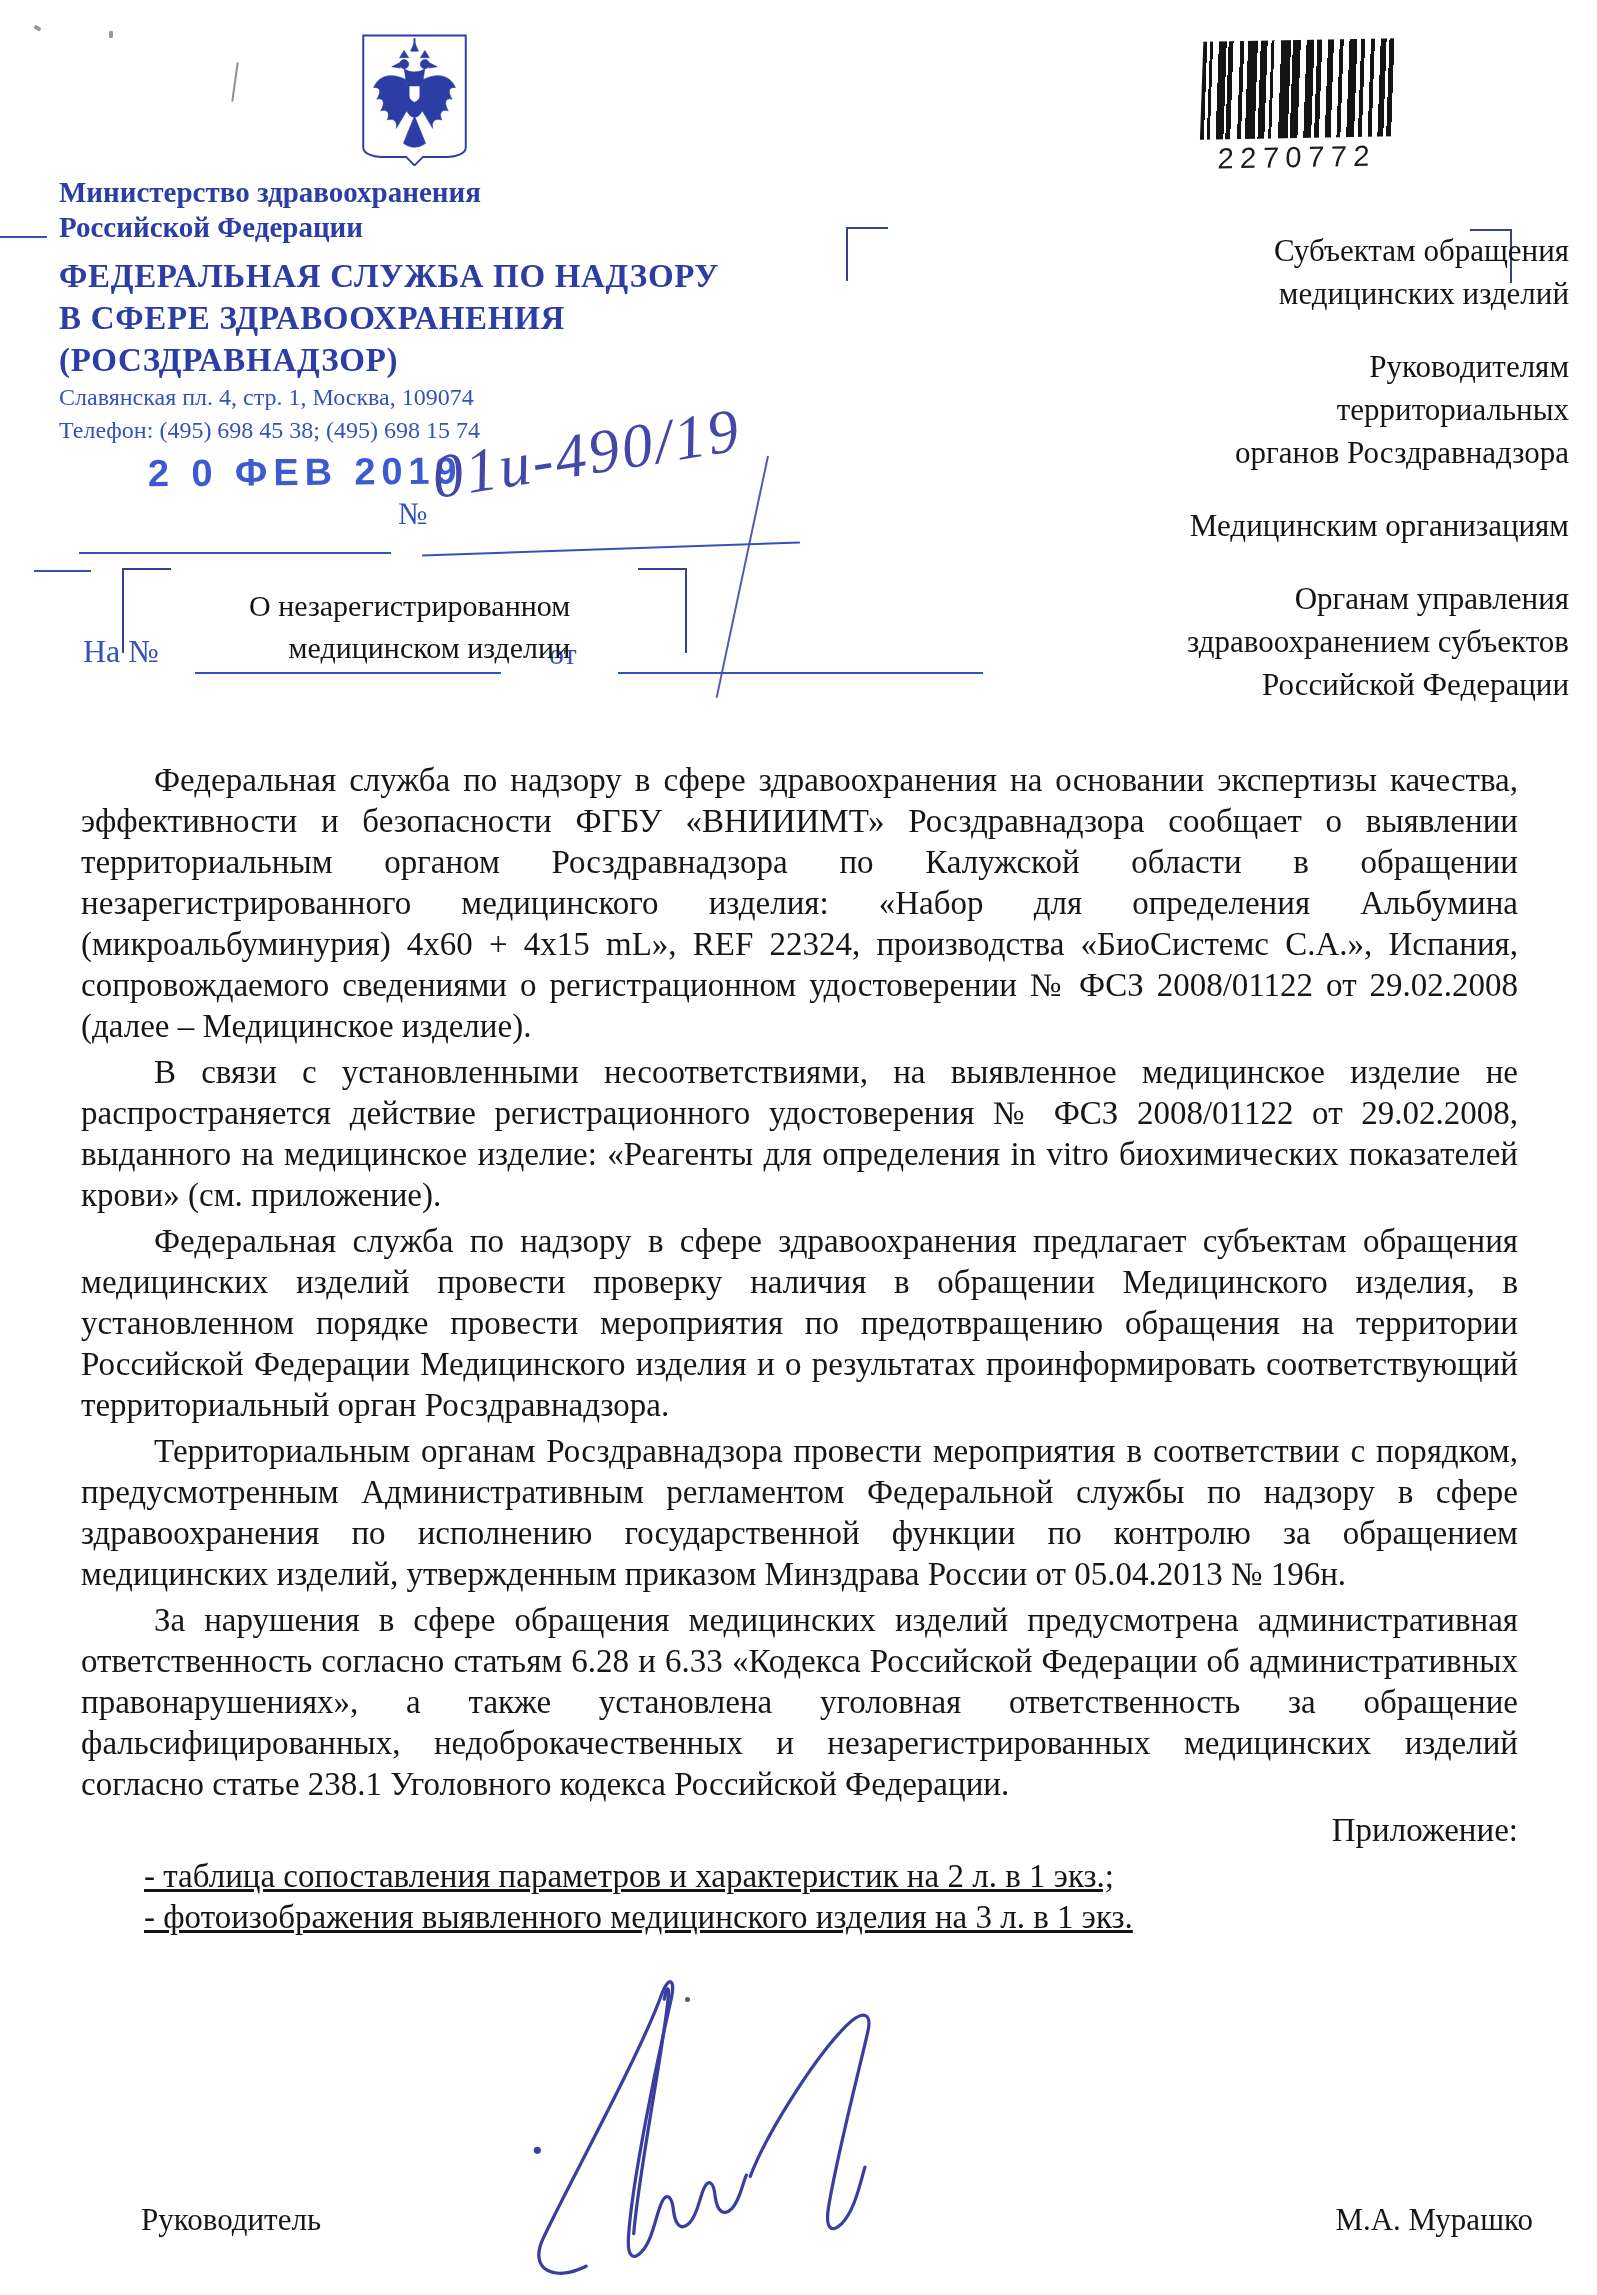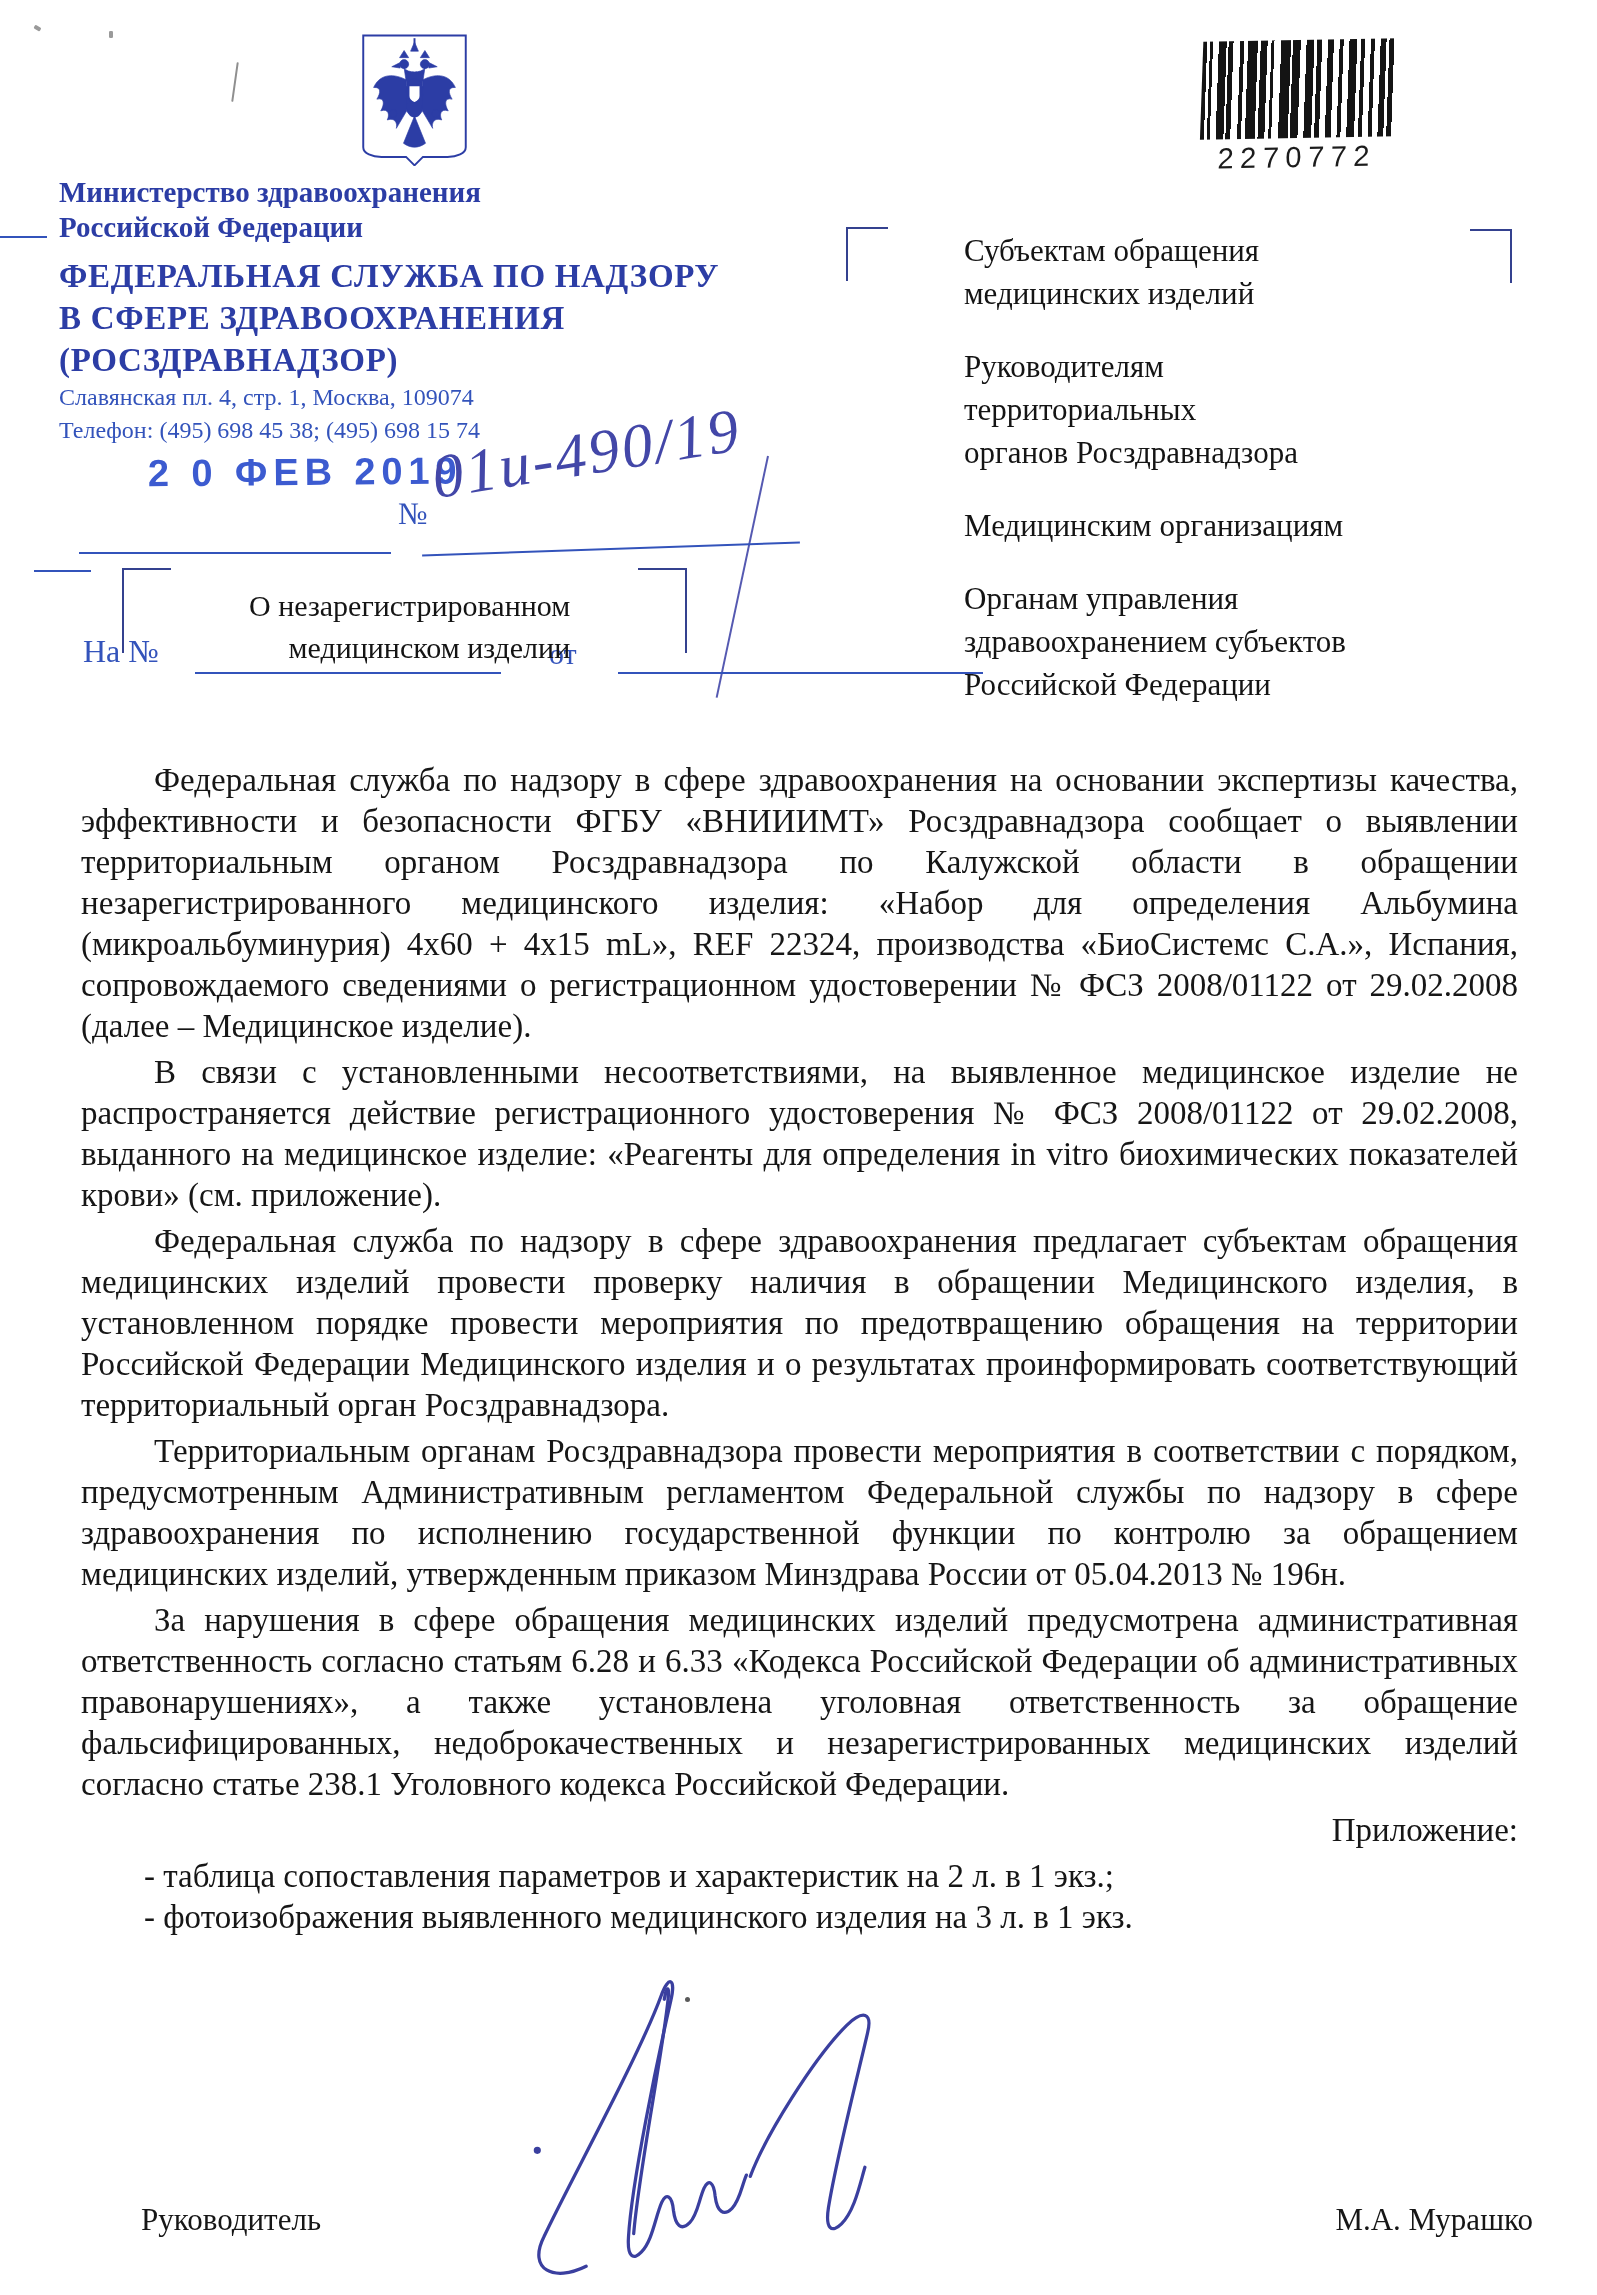--- a/index.html
+++ b/index.html
@@ -105,31 +105,31 @@
       #141414 86% 88%,#fff 88% 91%,#141414 91% 94%,#fff 94% 95.5%,
       #141414 95.5% 98%,#fff 98% 100%);
   }
   .barcode-num{
     font-family:"Liberation Sans",sans-serif;
     font-size:29px;letter-spacing:6.5px;color:#1c1c1c;margin-top:2.6px;
   }
   
   .recipients{
     position:absolute;left:964px;top:229px;width:605px;
-    text-align:left;font-size:31px;line-height:43px;color:#141414;
+    text-align:right;font-size:31px;line-height:43px;color:#141414;
   }
   .recipient{margin-bottom:30px;}
   
   .body-text{
     position:absolute;left:76px;top:755px;width:1447px;
     font-size:33px;line-height:41px;color:#161616;
   }
   .body-text p{margin:5px;text-indent:73px;text-align:justify;}
   .body-text p.no-just{text-align:right;}
-  .attachment{padding-left:68px;text-align:left;}
+  .attachment{padding-left:68px;text-align:left;text-decoration:underline;}
   
   .sig-row{
     position:absolute;left:141px;right:65px;top:2202px;
     display:flex;justify-content:space-between;
     font-size:31px;color:#161616;
   }
   .sig-svg{position:absolute;left:508px;top:1960px;}
   
   .artifact{position:absolute;background:#9a9a9a;border-radius:1.3px;}
   .a1{left:34px;top:26px;width:6.5px;height:3.9px;transform:rotate(30deg);}

